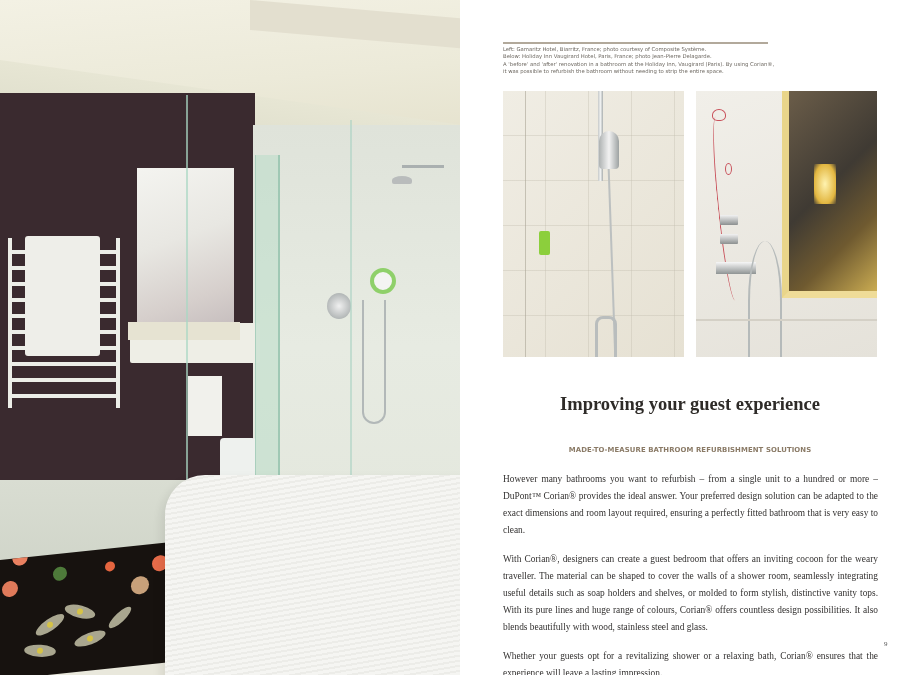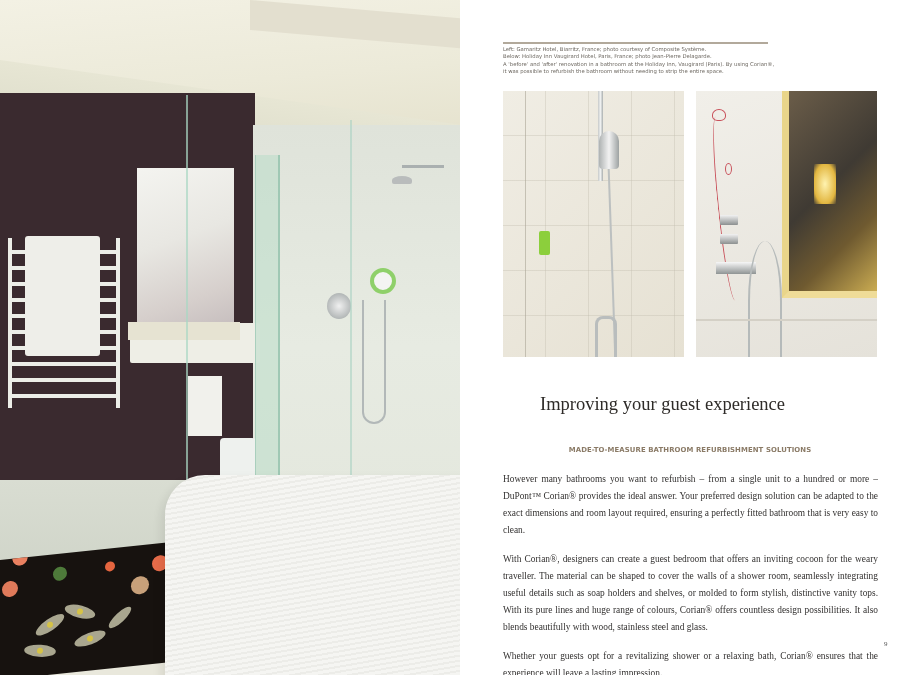--- a/index.html
+++ b/index.html
@@ -95,22 +95,22 @@
     border-left: 7px solid #e9d58a; border-bottom: 7px solid #efdc98; }
   .r2-lamp { position: absolute; left: 118px; top: 73px; width: 22px; height: 40px; background: radial-gradient(ellipse, #fff3b0, #e2b640 70%, rgba(226,182,64,0) 100%); }
   .r2-flower-stem { position: absolute; left: 22px; top: 25px; width: 14px; height: 185px; border-left: 1px solid #c8505a; border-radius: 50%; transform: rotate(-6deg); }
   .r2-flower { position: absolute; left: 16px; top: 18px; width: 12px; height: 10px; border: 1px solid #c8505a; border-radius: 50% 50% 40% 40%; }
   .r2-bud { position: absolute; left: 29px; top: 72px; width: 5px; height: 10px; border: 1px solid #c8505a; border-radius: 50%; }
   .r2-tap { position: absolute; width: 18px; height: 10px; background: linear-gradient(180deg, #f2f2f2, #8c9090); border-radius: 1px; }
   .r2-mixer { position: absolute; left: 20px; top: 171px; width: 40px; height: 12px; background: linear-gradient(180deg, #f7f7f7, #8f9494); }
   .r2-hose { position: absolute; left: 52px; top: 150px; width: 30px; height: 120px; border-left: 2px solid #b5baba; border-right: 2px solid #b5baba; border-radius: 50% 50% 0 0; }
   .r2-tub-edge { position: absolute; left: 0; top: 228px; width: 181px; height: 2px; background: #d4d0c6; }
 
-  .headline { position: absolute; left: 540px; top: 394px; width: 300px; 
-    font-family: "Liberation Serif", "DejaVu Serif", serif; font-size: 18.5px; line-height: 21px; color: #2e2b28; }
+  .headline { position: absolute; left: 540px; top: 394px; width: 300px; text-align: center;
+    font-family: "Liberation Serif", "DejaVu Serif", serif; font-size: 18.5px; line-height: 21px; color: #2e2b28; font-weight: bold; }
   .subhead { position: absolute; left: 540px; top: 446px; width: 300px; text-align: center;
     font-family: "DejaVu Sans", "Liberation Sans", sans-serif; font-weight: bold; font-size: 6.9px; letter-spacing: 0.1px; color: #8a7a66; }
   .body-text { position: absolute; left: 503px; top: 471px; width: 375px;
     font-family: "Liberation Serif", "DejaVu Serif", serif; font-size: 9.4px; line-height: 17px; color: #333130; text-align: justify; }
   .body-text p { margin: 0 0 11.9px 0; }
   .page-number { position: absolute; left: 884px; top: 640px; font-family: "Liberation Serif", serif; font-size: 7px; color: #555; }
 </style>
 </head>
 <body>
 

